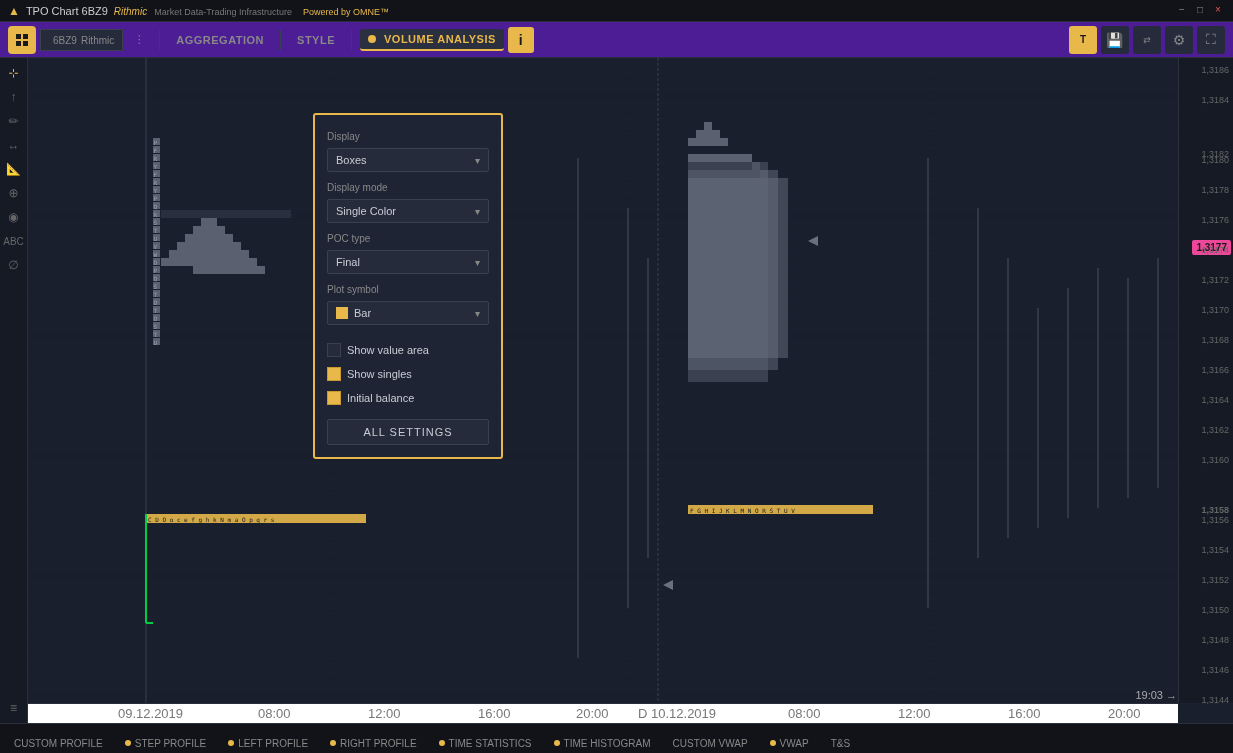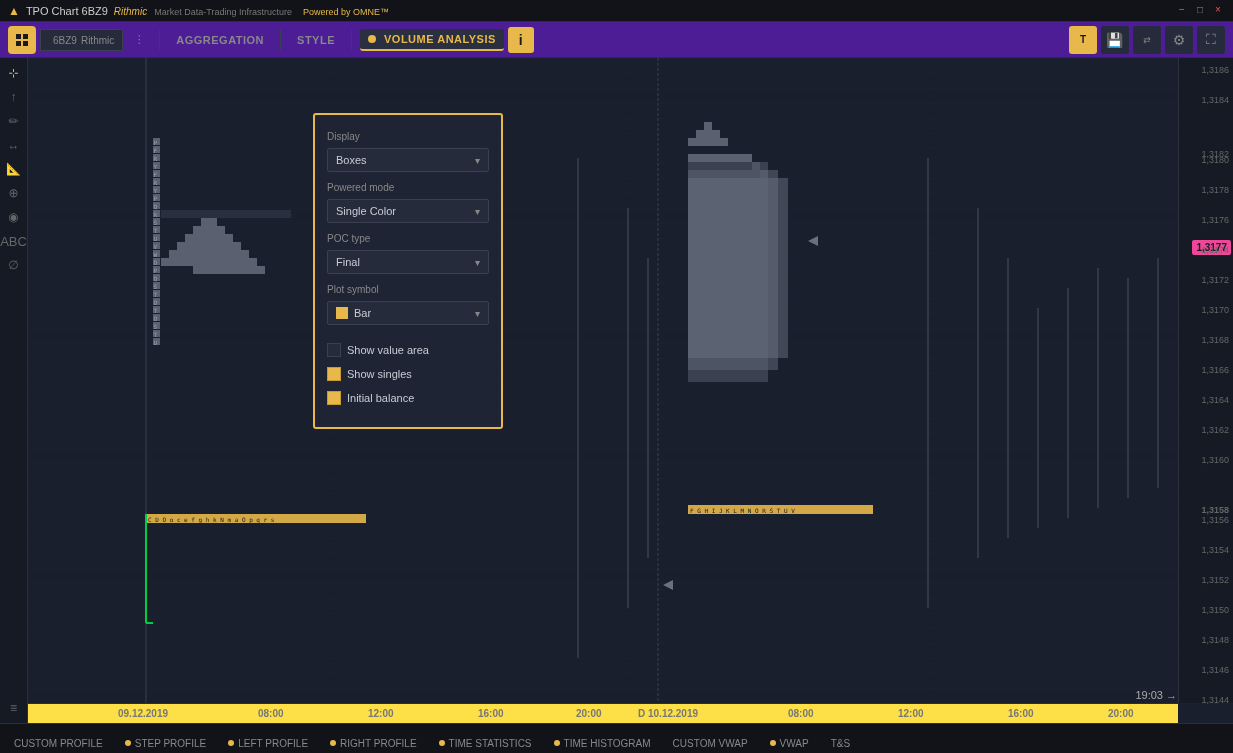--- a/index.html
+++ b/index.html
@@ -269,21 +269,21 @@
 <div id="main">
 
   <div id="lefttb">
     <div class="lt-btn active">⊹</div>
     <div class="lt-btn">↑</div>
     <div class="lt-btn">✏</div>
     <div class="lt-btn">↔</div>
     <div class="lt-btn">📐</div>
     <div class="lt-btn">⊕</div>
     <div class="lt-btn">◉</div>
-    <div class="lt-btn" style="font-size:13px;">ABC</div>
+    <div class="lt-btn" style="font-size:10px;">ABC</div>
     <div class="lt-btn">∅</div>
     <div style="flex:1;"></div>
     <div class="lt-btn">≡</div>
   </div>
 
   <div id="chart">
 
     <svg class="tpo-canvas" xmlns="http://www.w3.org/2000/svg">
 
       <defs>
@@ -436,21 +436,21 @@
       <div class="price-label" style="top:452px;font-weight:bold;">1,3158</div>
       <div class="price-label" style="top:462px;">1,3156</div>
       <div class="price-label" style="top:492px;">1,3154</div>
       <div class="price-label" style="top:522px;">1,3152</div>
       <div class="price-label" style="top:552px;">1,3150</div>
       <div class="price-label" style="top:582px;">1,3148</div>
       <div class="price-label" style="top:612px;">1,3146</div>
       <div class="price-label" style="top:642px;">1,3144</div>
     </div>
 
-    <div style="position:absolute;bottom:0;left:0;right:55px;height:20px;background:#fde047;border-top:1px solid #2a2f3e;font-size:10px;color:#777;display:flex;align-items:center;font-weight:bold;">
+    <div style="position:absolute;bottom:0;left:0;right:55px;height:20px;background:#ffffff;border-top:1px solid #2a2f3e;font-size:13px;color:#777;display:flex;align-items:center;">
       <span style="position:absolute;left:90px;">09.12.2019</span>
       <span style="position:absolute;left:230px;">08:00</span>
       <span style="position:absolute;left:340px;">12:00</span>
       <span style="position:absolute;left:450px;">16:00</span>
       <span style="position:absolute;left:548px;">20:00</span>
       <span style="position:absolute;left:610px;">D 10.12.2019</span>
       <span style="position:absolute;left:760px;">08:00</span>
       <span style="position:absolute;left:870px;">12:00</span>
       <span style="position:absolute;left:980px;">16:00</span>
       <span style="position:absolute;left:1080px;">20:00</span>
@@ -458,21 +458,21 @@
 
     <div style="position:absolute;bottom:22px;right:56px;font-size:11px;color:#aaa;">19:03 →</div>
 
     <div id="popup">
       <div class="popup-section-label">Display</div>
       <div class="popup-dropdown">
         <span>Boxes</span>
         <span style="color:#888;font-size:10px;">▾</span>
       </div>
 
-      <div class="popup-section-label">Powered mode</div>
+      <div class="popup-section-label">Display mode</div>
       <div class="popup-dropdown">
         <span>Single Color</span>
         <span style="color:#888;font-size:10px;">▾</span>
       </div>
 
       <div class="popup-section-label">POC type</div>
       <div class="popup-dropdown">
         <span>Final</span>
         <span style="color:#888;font-size:10px;">▾</span>
       </div>
@@ -497,20 +497,21 @@
         <div class="popup-color-box" style="background:#e8b84b;border:1px solid #c89a30;"></div>
         <span>Show singles</span>
       </div>
 
       
       <div class="popup-row">
         <div class="popup-color-box" style="background:#e8b84b;border:1px solid #c89a30;"></div>
         <span>Initial balance</span>
       </div>
 
+      <button class="popup-btn">ALL SETTINGS</button>
     </div>
   </div>
 </div>
 
 <div id="bottombar">
   <div class="bot-tab">
     <span>CUSTOM PROFILE</span>
   </div>
   <div class="bot-tab">
     <span class="bot-dot" style="background:#e8b84b;"></span>

